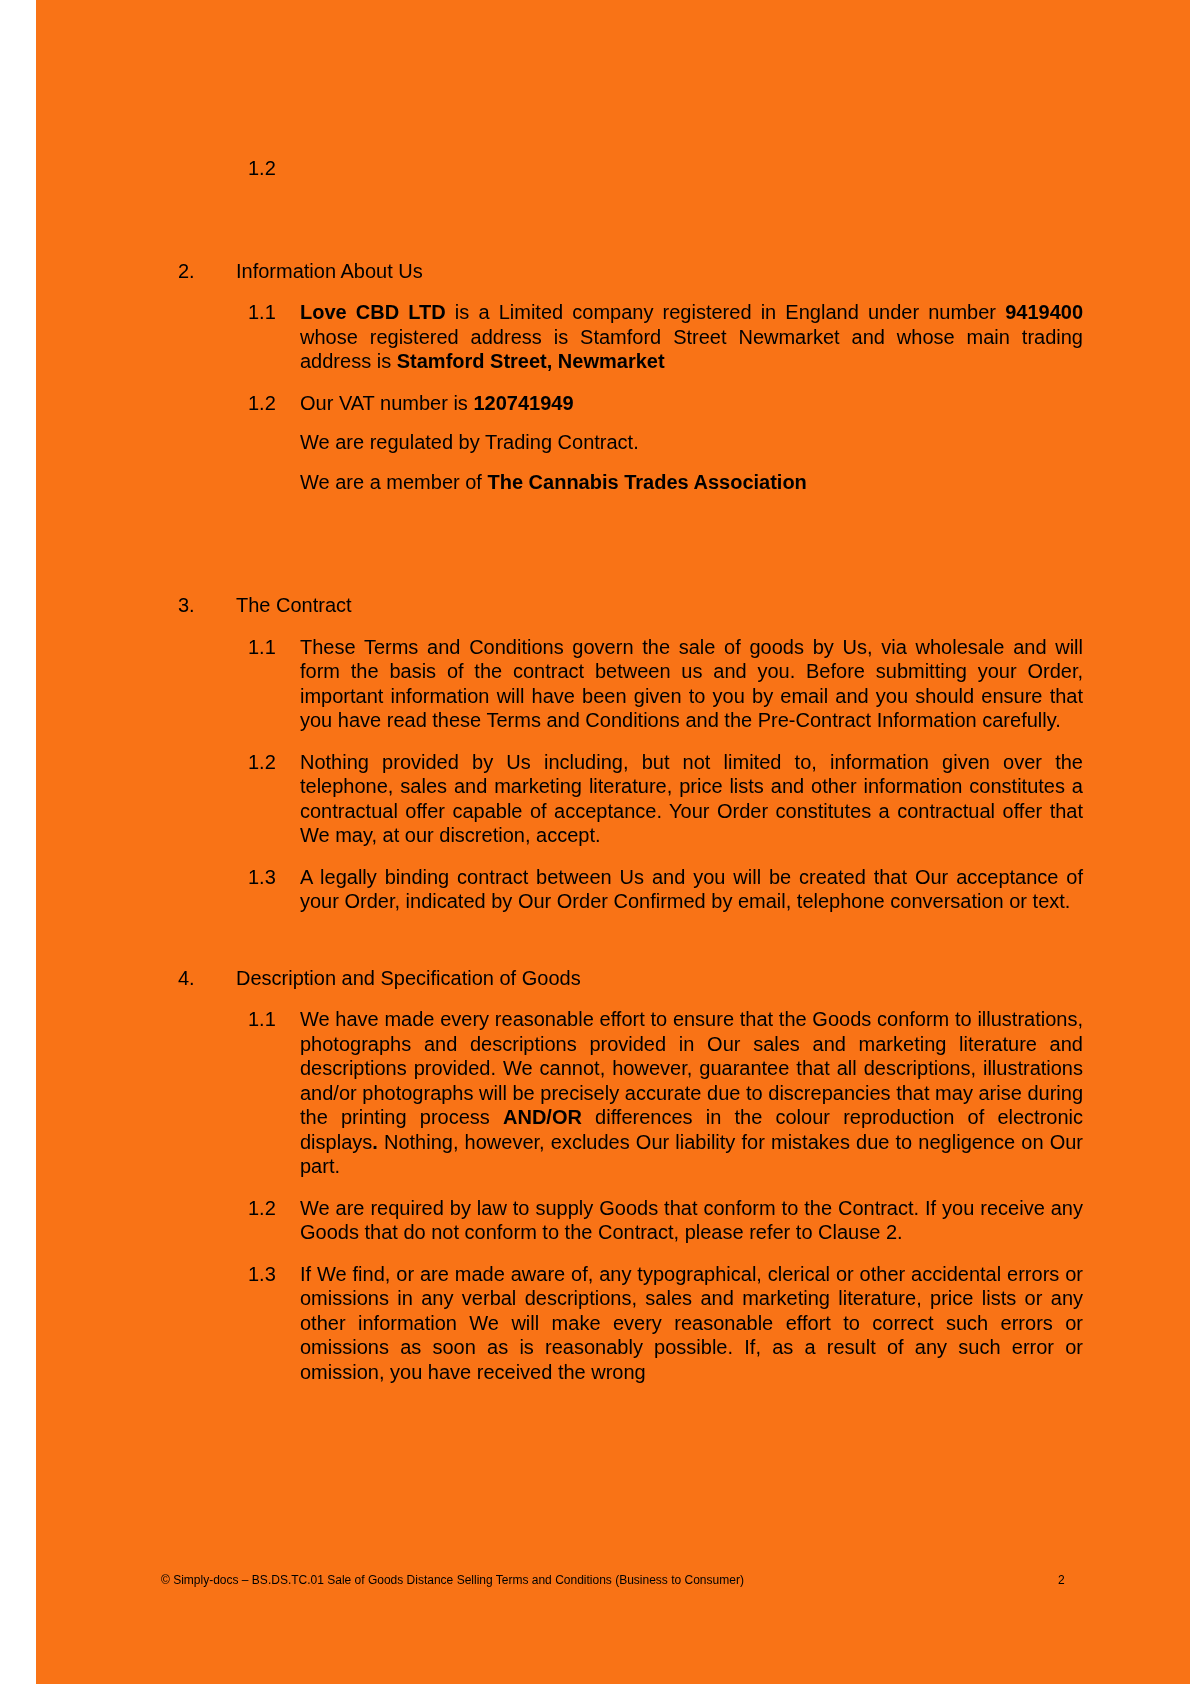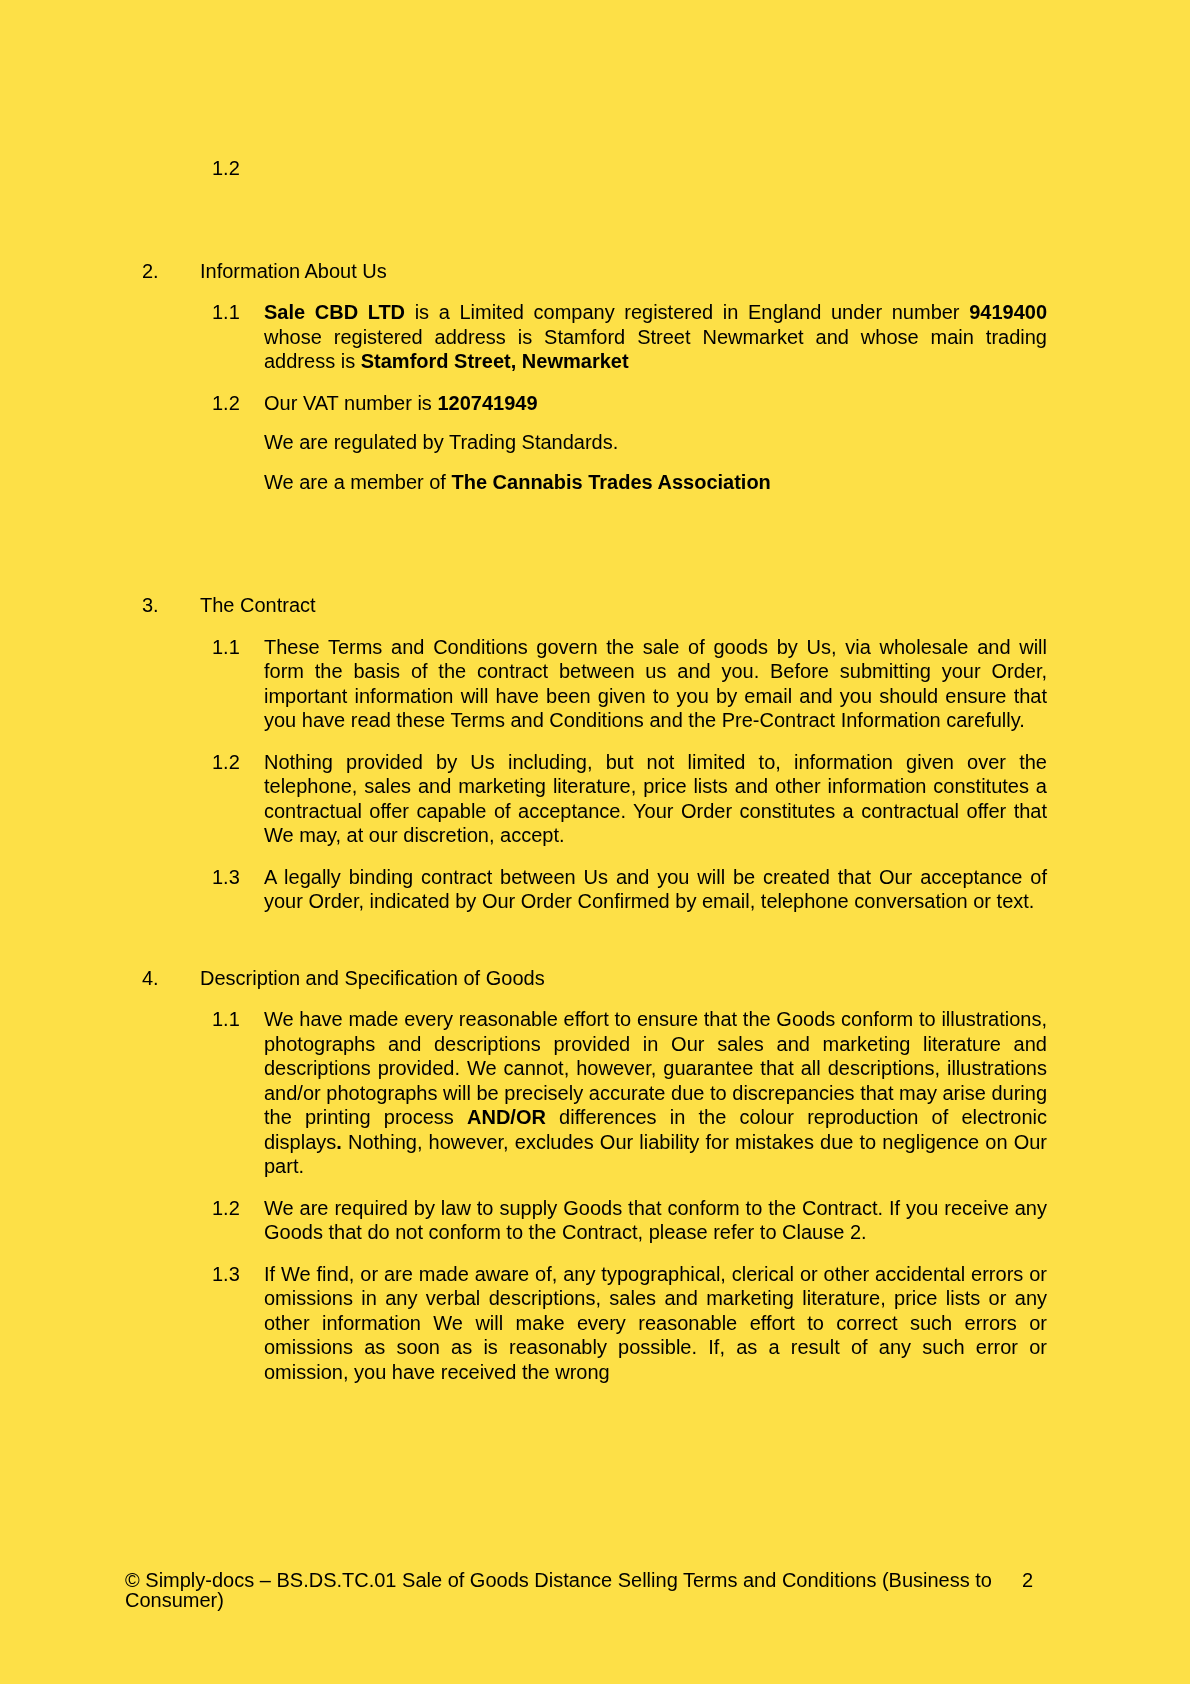--- a/index.html
+++ b/index.html
@@ -8,21 +8,22 @@
     height: 1684px;
     background: #ffffff;
     position: relative;
     font-family: "Liberation Sans", sans-serif;
     color: #000000;
     overflow: hidden;
   }
   .page {
     position: absolute;
     inset: 0;
-    background: #fde047;
+    background: #f97316;
+    margin-left: 36px;
   }
   .content {
     position: absolute;
     left: 142px;
     top: 156px;
     width: 905px;
     font-size: 20px;
     line-height: 24.5px;
   }
   .block { margin-top: 0; }
@@ -45,21 +46,21 @@
   }
   .body-text {
     text-align: justify;
   }
   .b { font-weight: bold; }
   .footer {
     position: absolute;
     left: 125px;
     top: 1570px;
     width: 960px;
-    font-size: 20px;
+    font-size: 12px;
     line-height: 20px;
   }
   .footer-page {
     position: absolute;
     left: 897px;
     top: 0;
   }
 </style>
 </head>
 <body>
@@ -70,29 +71,29 @@
         <span></span>
         <span class="clause-number">1.2</span>
       </div>
       <div class="block section" style="margin-top: 78px;">
         <span class="section-number">2.</span>
         <span class="section-title">Information About Us</span>
       </div>
       <div class="block clause">
         <span></span>
         <span class="clause-number">1.1</span>
-        <div class="body-text"><span class="b">Sale CBD LTD</span><span> is a Limited company registered in England under number </span><span class="b">9419400</span><span> whose registered address is Stamford Street Newmarket and whose main trading address is </span><span class="b">Stamford Street, Newmarket</span></div>
+        <div class="body-text"><span class="b">Love CBD LTD</span><span> is a Limited company registered in England under number </span><span class="b">9419400</span><span> whose registered address is Stamford Street Newmarket and whose main trading address is </span><span class="b">Stamford Street, Newmarket</span></div>
       </div>
       <div class="block clause">
         <span></span>
         <span class="clause-number">1.2</span>
         <div class="body-text"><span>Our VAT number is </span><span class="b">120741949</span></div>
       </div>
       <div class="block para">
-        <div class="body-text"><span>We are regulated by Trading Standards.</span></div>
+        <div class="body-text"><span>We are regulated by Trading Contract.</span></div>
       </div>
       <div class="block para">
         <div class="body-text"><span>We are a member of </span><span class="b">The Cannabis Trades Association</span></div>
       </div>
       <div class="block section" style="margin-top: 99px;">
         <span class="section-number">3.</span>
         <span class="section-title">The Contract</span>
       </div>
       <div class="block clause">
         <span></span>

